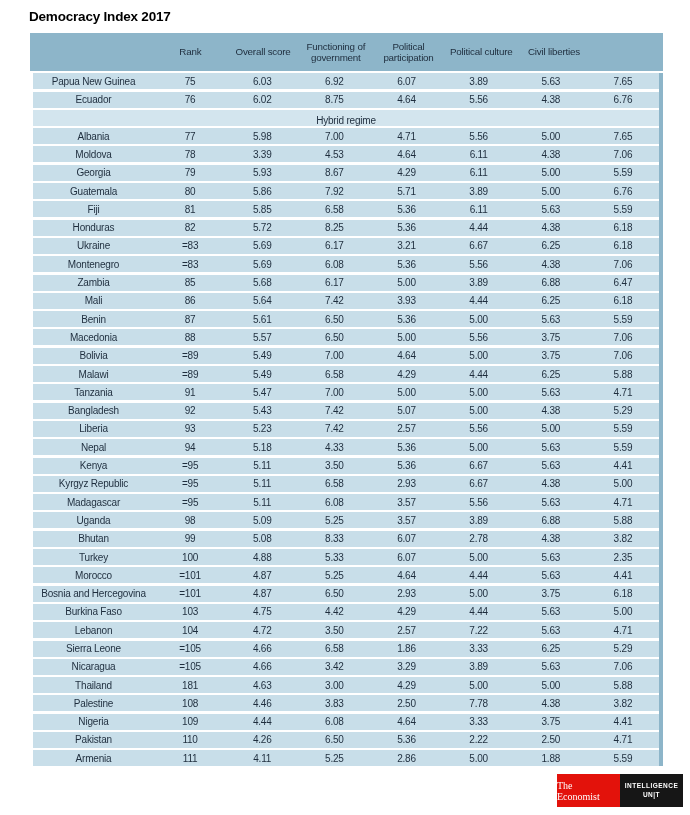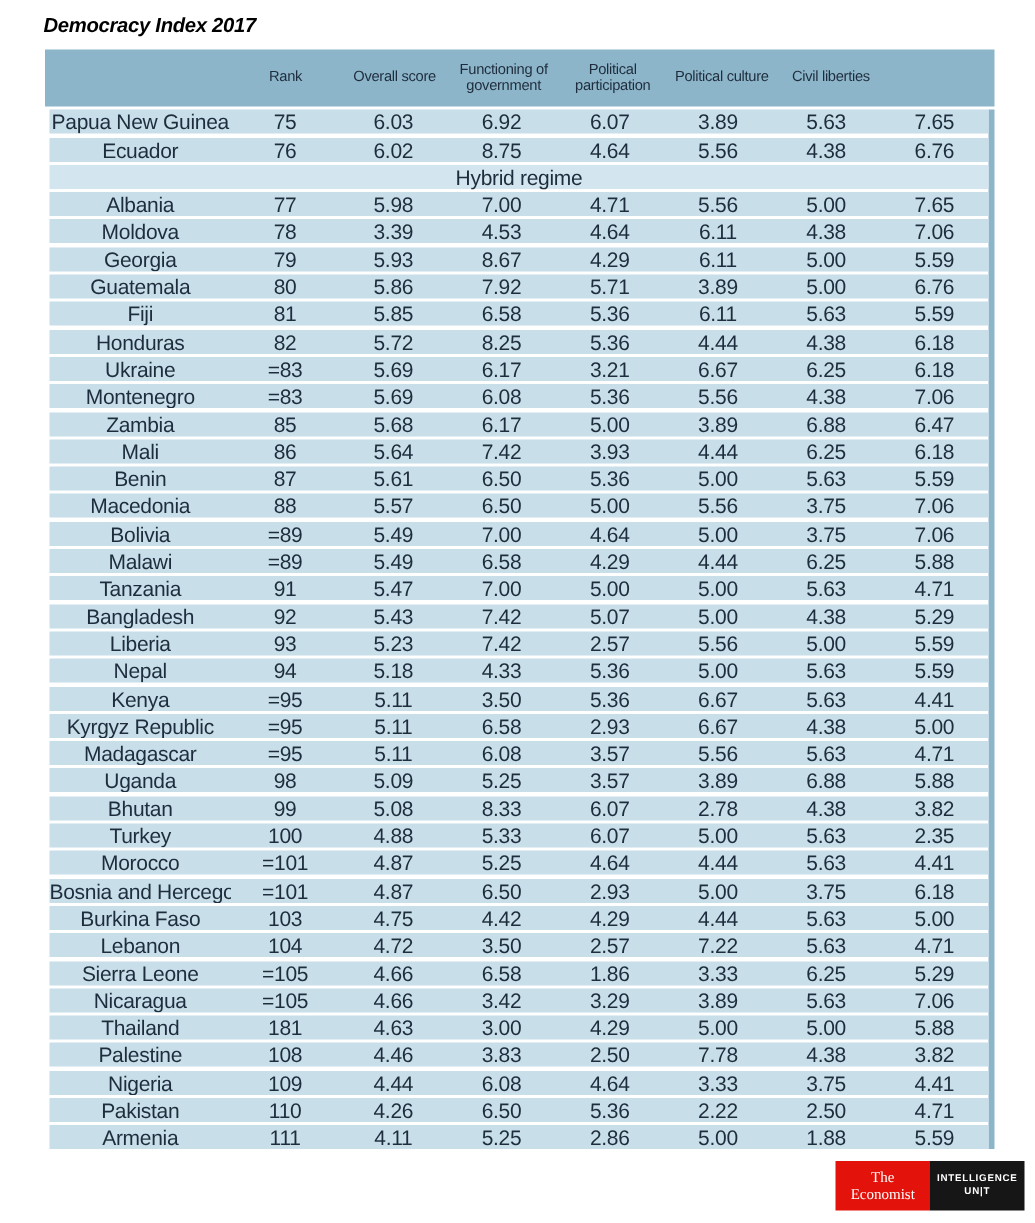--- a/index.html
+++ b/index.html
@@ -2,21 +2,21 @@
 <html style="--page-bg: #ffffff; --header-bg: #8db5c9; --row-bg: #c8dee9; --divider-bg: #d3e5ee; --text: #1e2d3d; --economist-red: #e3120b; --eiu-black: #161616;"><head>
 <meta charset="utf-8">
 <style>
   html,body{margin:0;padding:0;background:#fff;}
   .page{
     position:relative;width:690px;height:815px;background:var(--page-bg,#ffffff);
     font-family:"Liberation Sans",sans-serif;overflow:hidden;
   }
   .title{
     position:absolute;left:29px;top:9px;margin:0;
-    font-size:13.5px;font-weight:700;color:#000;letter-spacing:-0.2px;font-style:italic;
+    font-size:13.5px;font-weight:700;color:#000;letter-spacing:-0.2px;
   }
   .tablewrap{position:absolute;left:30px;top:33px;width:633px;}
   .thead{
     display:grid;grid-template-columns:124px repeat(7,1fr);
     background:var(--header-bg,#8db5c9);
     min-height:38px;box-sizing:border-box;padding:2px 0;
     align-items:center;text-align:center;
     font-size:9.8px;line-height:11.5px;letter-spacing:-0.2px;
     color:var(--text,#1e2d3d);
     margin-bottom:2.3px;
@@ -24,32 +24,32 @@
   .th{padding:0 2px;}
   .tbody{
     display:flex;flex-direction:column;gap:2.3px;
     box-sizing:border-box;padding-left:3px;
     border-right:4px solid var(--header-bg,#8db5c9);
   }
   .row{
     display:grid;grid-template-columns:121px repeat(7,1fr);
     background:var(--row-bg,#c8dee9);
     height:16px;align-items:center;text-align:center;
-    font-size:14px;letter-spacing:-0.2px;color:var(--text,#1e2d3d);
+    font-size:10px;letter-spacing:-0.2px;color:var(--text,#1e2d3d);
   }
   .row.divider{
     display:flex;align-items:flex-end;justify-content:center;
     background:var(--divider-bg,#d3e5ee);
   }
   .cell{white-space:nowrap;overflow:hidden;}
   .logos{position:absolute;left:557px;top:774px;display:flex;height:33px;}
   .economist{
     width:63px;background:var(--economist-red,#e3120b);color:#fff;
     font-family:"Liberation Serif",serif;font-size:10px;line-height:11px;
-    display:flex;flex-direction:column;align-items:center;justify-content:center;
+    display:flex;flex-direction:column;align-items:flex-start;justify-content:center;
   }
   .eiu{
     width:63px;background:var(--eiu-black,#161616);color:#fff;
     font-size:6.5px;font-weight:700;letter-spacing:0.5px;line-height:8.5px;
     display:flex;flex-direction:column;align-items:center;justify-content:center;
   }
 </style>
 </head>
 <body>
 

